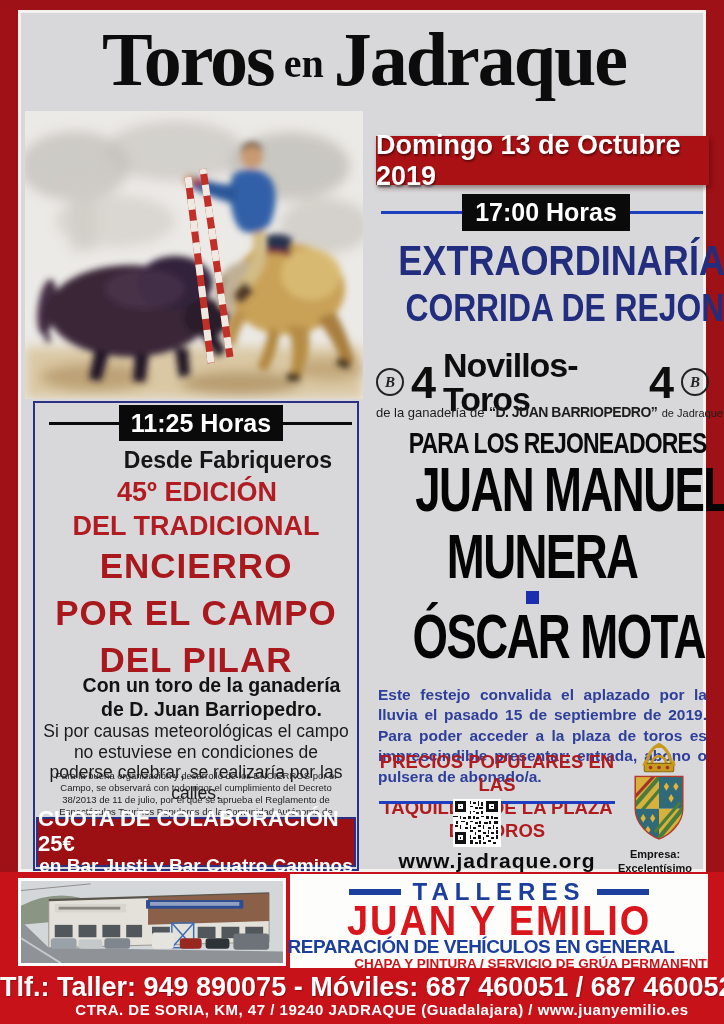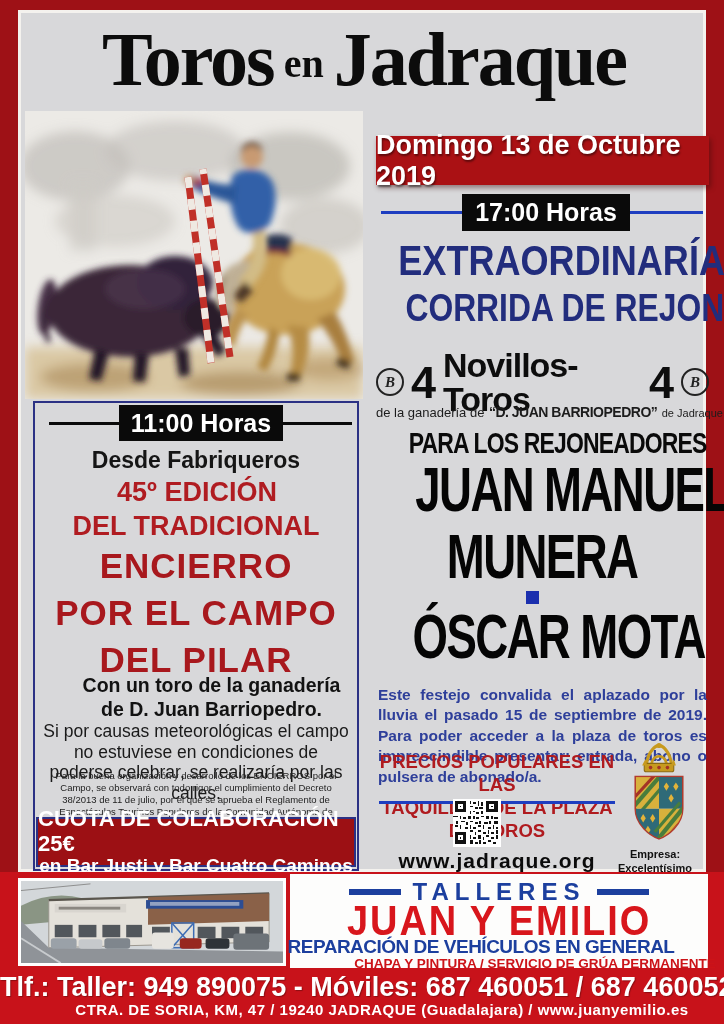--- a/index.html
+++ b/index.html
@@ -87,21 +87,21 @@
   
   .enc-box{
     left:12px;top:388px;width:326px;height:470px;border:2px solid #2b3184;box-sizing:border-box;
   }
   .line-black-l{left:28px;top:409px;width:80px;height:3px;background:#0a0a0a;}
   .line-black-r{left:245px;top:409px;width:86px;height:3px;background:#0a0a0a;}
   .time11{
     left:98px;top:392px;width:164px;height:36px;background:#0a0a0a;
     display:flex;align-items:center;justify-content:center;color:#fff;font-size:25px;font-weight:bold;
   }
-  .fabriqueros{left:12px;top:434px;width:326px;color:#151515;font-size:23px;font-weight:bold;}
+  .fabriqueros{left:12px;top:434px;width:326px;color:#151515;font-size:23px;font-weight:bold;padding-left:32px;}
   .ed1{left:12px;top:464px;width:328px;color:#b01c21;font-size:27px;font-weight:bold;}
   .ed2{left:12px;top:498px;width:326px;color:#b01c21;font-size:27px;font-weight:bold;}
   .enc1{left:12px;top:533px;width:326px;color:#a8181d;font-size:35px;font-weight:bold;letter-spacing:1px;}
   .enc2{left:12px;top:580px;width:326px;color:#a8181d;font-size:35px;font-weight:bold;letter-spacing:1px;}
   .enc3{left:12px;top:627px;width:326px;color:#a8181d;font-size:35px;font-weight:bold;letter-spacing:1px;}
   .toro{left:12px;top:660px;width:357px;color:#121212;font-size:19.5px;font-weight:bold;line-height:1.25;}
   .weather{left:22px;top:708px;width:306px;color:#1a1a1a;font-size:17.5px;line-height:1.18;}
   .legal{left:22px;top:757px;width:306px;color:#222;font-size:9.5px;line-height:1.25;}
   .cuota{
     left:15px;top:804px;width:320px;height:50px;background:#9c1014;border:2px solid #2b3184;box-sizing:border-box;
@@ -316,21 +316,21 @@
           <polygon points="30,71 32.5,75 30,79 27.5,75"></polygon>
           <polygon points="25.5,82 28,86 25.5,90 23,86"></polygon>
         </g>
       </g>
     </svg>
 
     <div class="abs enc-box"></div>
     <div class="abs line-black-l"></div>
     <div class="abs line-black-r"></div>
     <div class="abs time11">
-      <span>11:00 Horas</span>
+      <span>11:25 Horas</span>
     </div>
     <div class="abs fabriqueros ctr">Desde Fabriqueros</div>
     <div class="abs ed1 ctr">45º EDICIÓN</div>
     <div class="abs ed2 ctr">DEL TRADICIONAL</div>
     <div class="abs enc1 ctr">ENCIERRO</div>
     <div class="abs enc2 ctr">POR EL CAMPO</div>
     <div class="abs enc3 ctr">DEL PILAR</div>
     <div class="abs toro ctr">
       <div>Con un toro de la ganadería</div>
       <div>de D. Juan Barriopedro.</div>

